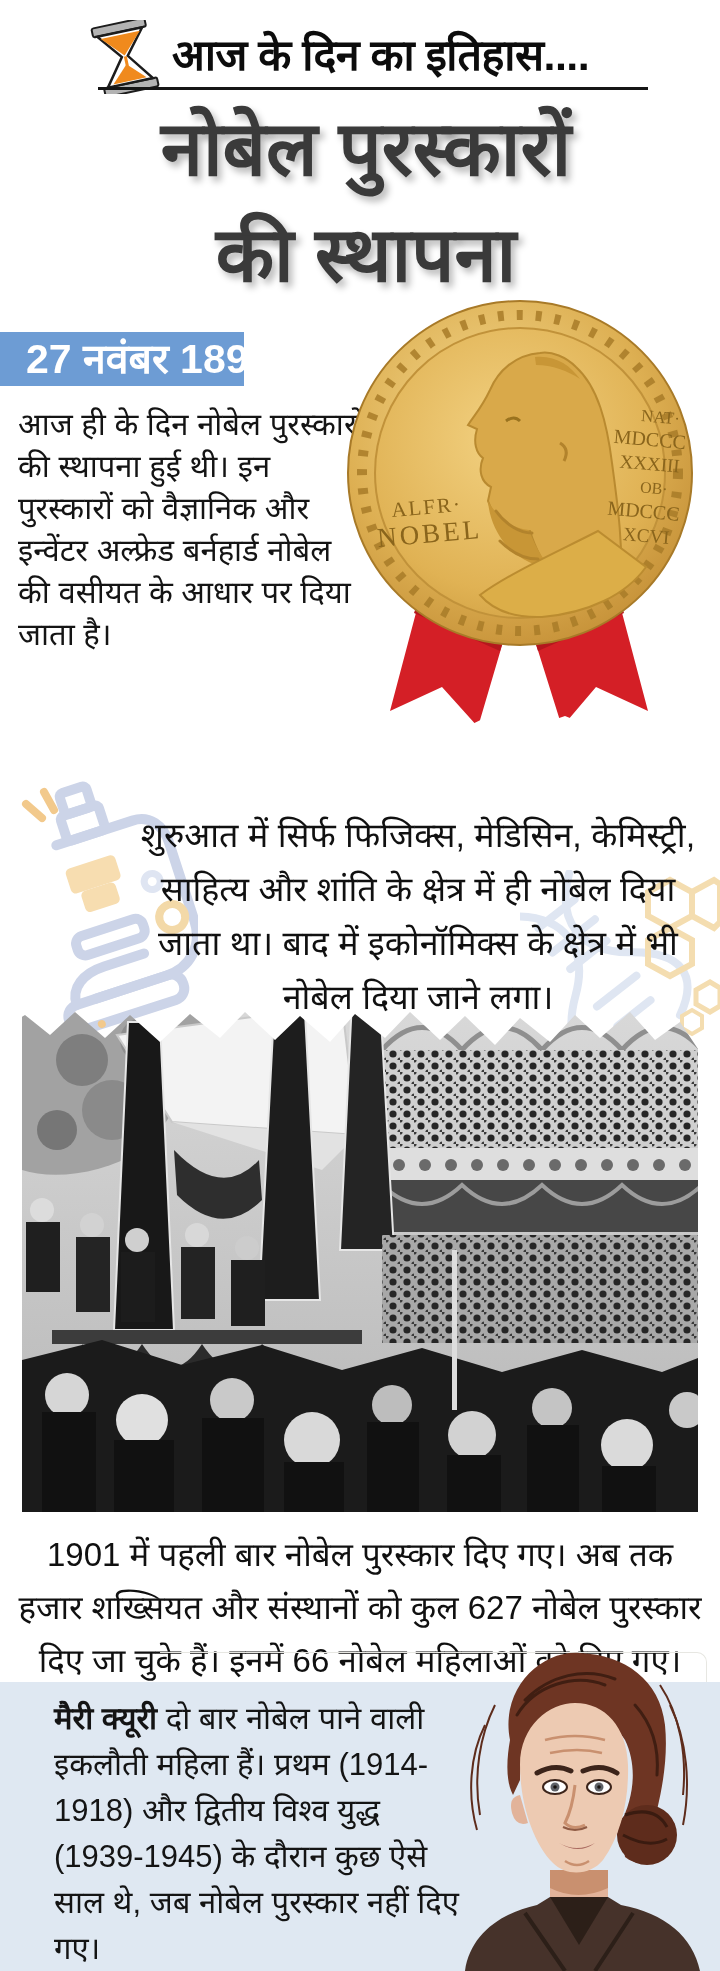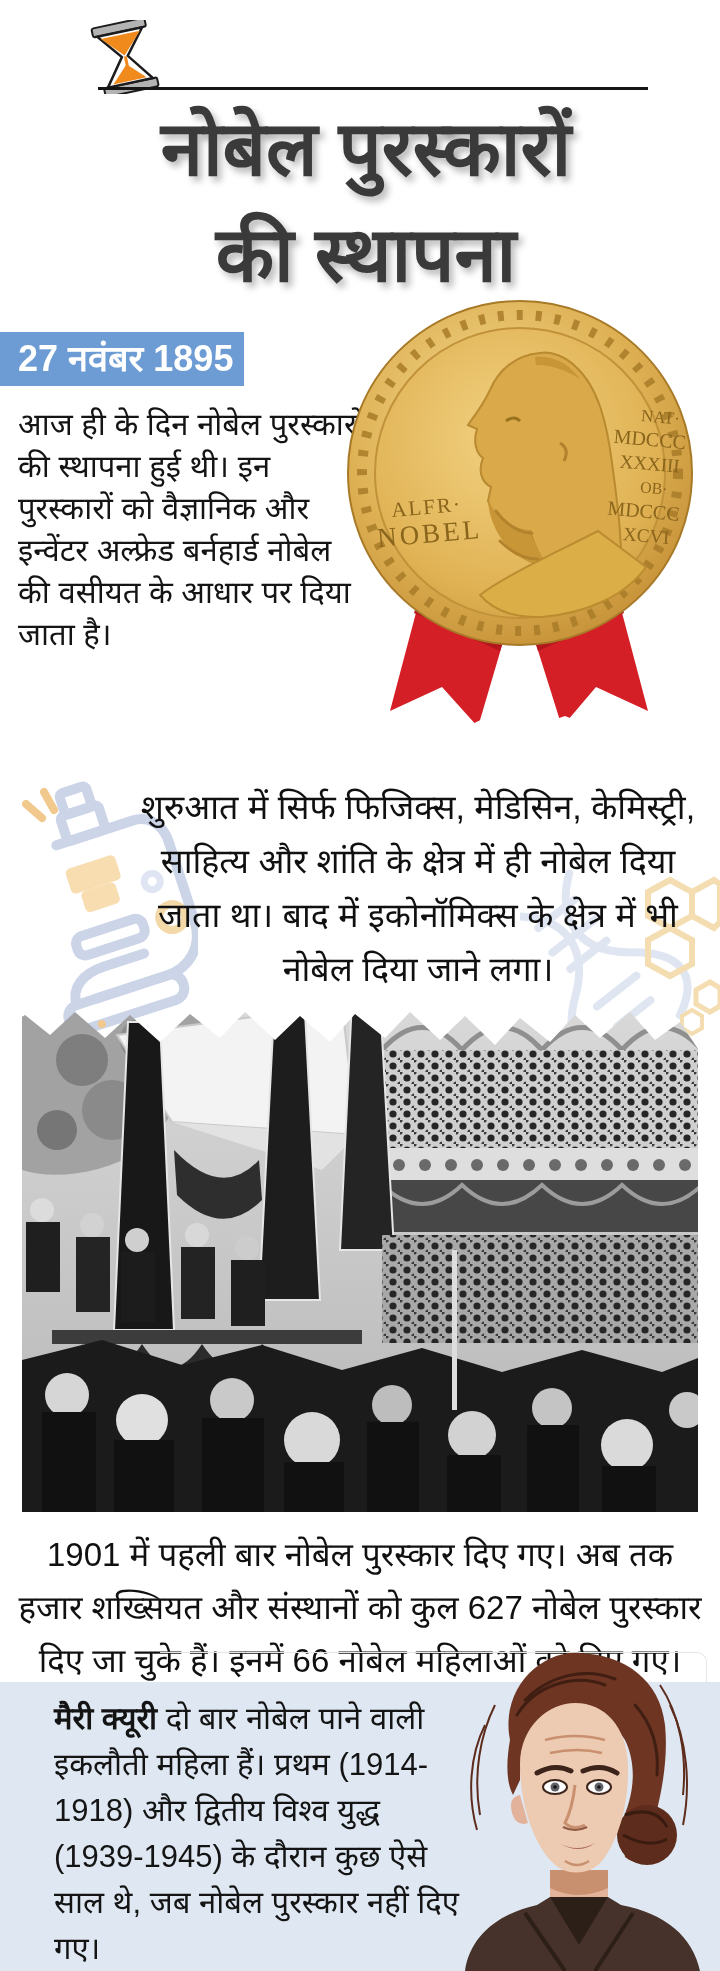--- a/index.html
+++ b/index.html
@@ -7,26 +7,26 @@
         font-family:"Liberation Sans","DejaVu Sans",sans-serif;color:#141414;}
   .abs{position:absolute;}
 
   
   .kicker{font-size:43px;font-weight:bold;color:#0c0c0c;white-space:nowrap;letter-spacing:-0.5px;}
   .kicker-underline{background:#151515;height:3px;}
   .main-title{width:720px;text-align:center;font-weight:bold;color:#3a3a3a;
               font-size:76px;line-height:106px;text-shadow:4px 5px 7px rgba(0,0,0,0.28);padding-left:6px;}
 
   
-  .badge{background:#6d9cd4;width:244px;height:54px;line-height:54px;padding-left:18px;
-         box-sizing:border-box;color:#fff;font-size:36px;font-weight:bold;white-space:nowrap;}
+  .badge{background:#6d9cd4;width:244px;height:54px;line-height:54px;padding-left:26px;
+         box-sizing:border-box;color:#fff;font-size:41px;font-weight:bold;white-space:nowrap;}
 
   
   .intro-par{width:352px;font-size:31px;line-height:42px;color:#141414;}
-  .mid-par{width:580px;text-align:center;font-size:34px;line-height:54px;font-weight:500;color:#101010;}
+  .mid-par{width:580px;text-align:center;font-size:34px;line-height:54px;font-weight:500;color:#101010;margin-top:28px;}
   .stats-par{width:690px;text-align:center;font-size:33px;line-height:53px;font-weight:500;color:#101010;}
   .curie-par{width:408px;font-size:31px;line-height:46px;color:#141414;margin-left:32px;}
   .curie-par b{font-weight:bold;}
 
   
   .torn-section{left:0;top:700px;width:720px;height:365px;background:#ffffff;
     filter:drop-shadow(0 -3px 3px rgba(0,0,0,0.30)) drop-shadow(0 5px 5px rgba(0,0,0,0.30));
     clip-path:polygon(0px 30px,25px 18px,55px 32px,85px 16px,115px 30px,150px 14px,185px 28px,220px 16px,255px 30px,290px 15px,320px 28px,355px 14px,390px 30px,425px 17px,460px 30px,495px 13px,530px 28px,565px 16px,600px 30px,635px 15px,665px 28px,695px 16px,720px 26px,720px 318px,700px 352px,680px 322px,655px 340px,630px 312px,600px 338px,575px 315px,550px 342px,520px 318px,495px 345px,465px 316px,440px 340px,410px 312px,385px 338px,355px 314px,330px 342px,300px 316px,275px 340px,245px 312px,220px 338px,190px 314px,160px 342px,130px 315px,105px 338px,75px 312px,50px 335px,25px 315px,0px 330px);}
 
   .photo-wrap{left:22px;top:1000px;width:676px;height:512px;z-index:0;}
@@ -43,20 +43,21 @@
   <svg class="abs" style="left:88px;top:20px;" width="78" height="74" viewBox="0 0 78 74">
     <g transform="rotate(-12 39 37)">
       <rect x="10" y="2" width="54" height="9" rx="2" fill="#b3b3b3" stroke="#1c1c1c" stroke-width="2"></rect>
       <rect x="10" y="63" width="54" height="9" rx="2" fill="#b3b3b3" stroke="#1c1c1c" stroke-width="2"></rect>
       <path d="M14 11 L60 11 L40 36 L60 63 L14 63 L34 36 Z" fill="#ffffff" stroke="#1c1c1c" stroke-width="2.5"></path>
       <polygon points="17,14 57,14 37,35" fill="#f08a1d"></polygon>
       <polygon points="37,44 54,61 20,61" fill="#f08a1d"></polygon>
       <rect x="36" y="36" width="3" height="10" fill="#f08a1d"></rect>
     </g>
   </svg>
+  <div class="abs kicker" style="left:172px;top:24px;">आज के दिन का इतिहास....</div>
   <div class="abs kicker-underline" style="left:98px;top:87px;width:550px;"></div>
 
   <div class="abs main-title" style="left:0;top:96px;">
     <div>नोबेल पुरस्कारों</div>
     <div>की स्थापना</div>
   </div>
 
   <div class="abs badge" style="left:0;top:332px;">27 नवंबर 1895</div>
 
   <div class="abs intro-par" style="left:18px;top:404px;">आज ही के दिन नोबेल पुरस्कारों की स्थापना हुई थी। इन पुरस्कारों को वैज्ञानिक और इन्वेंटर अल्फ्रेड बर्नहार्ड नोबेल की वसीयत  के आधार पर दिया जाता है।</div>

